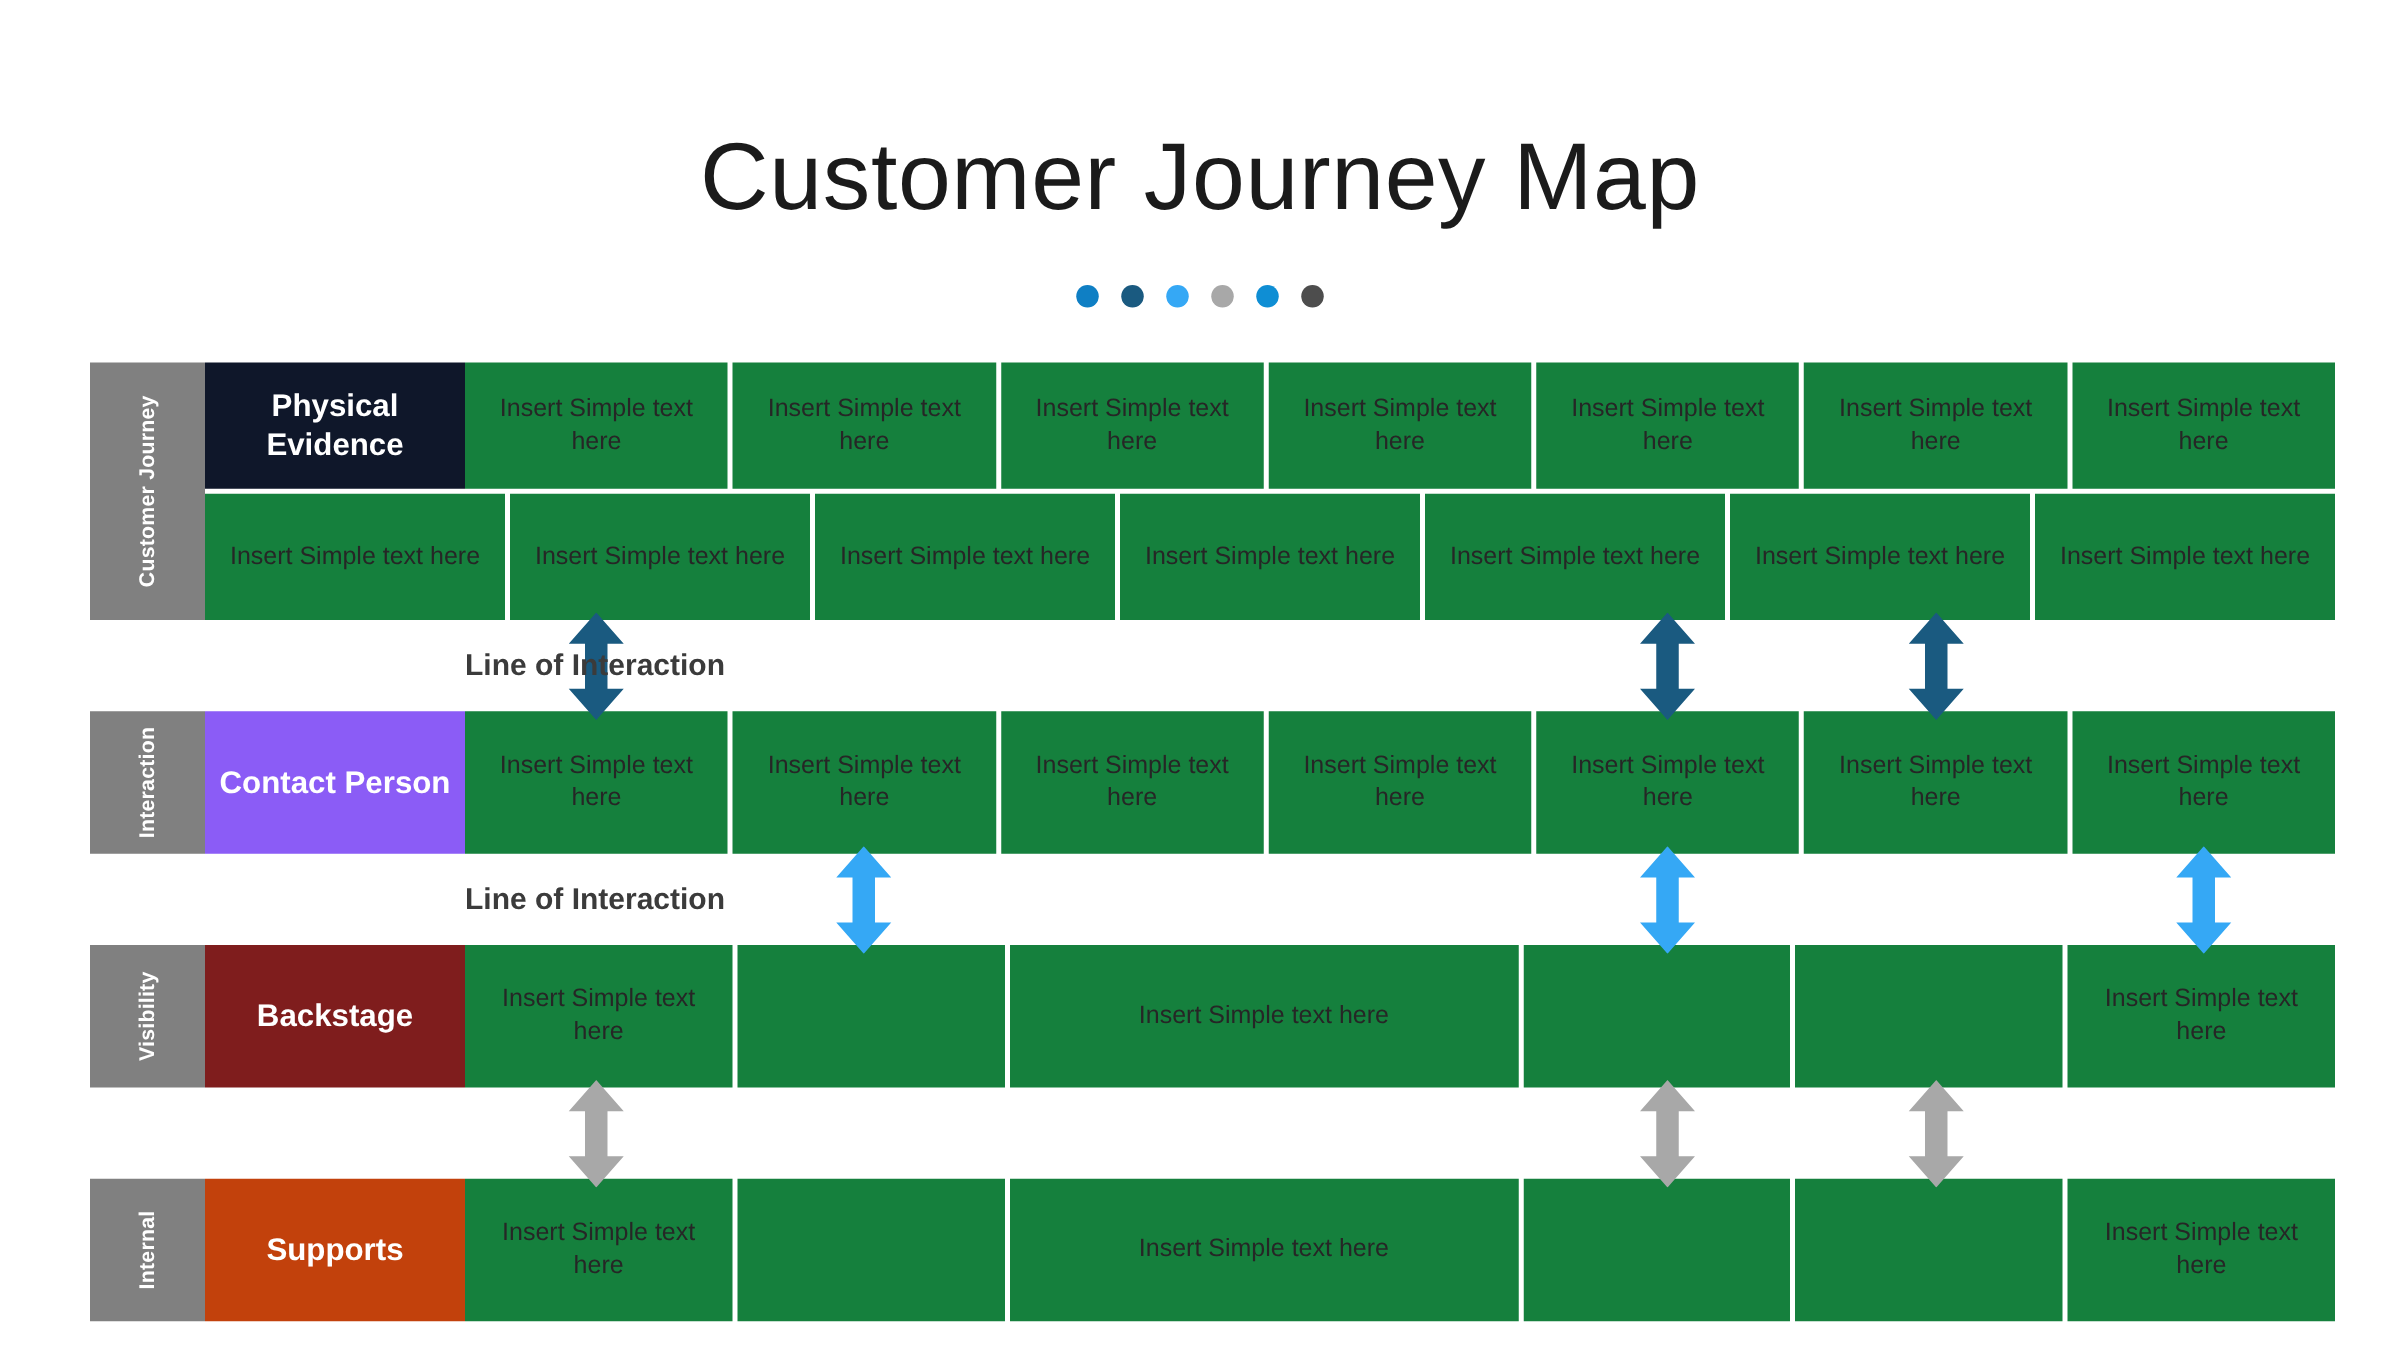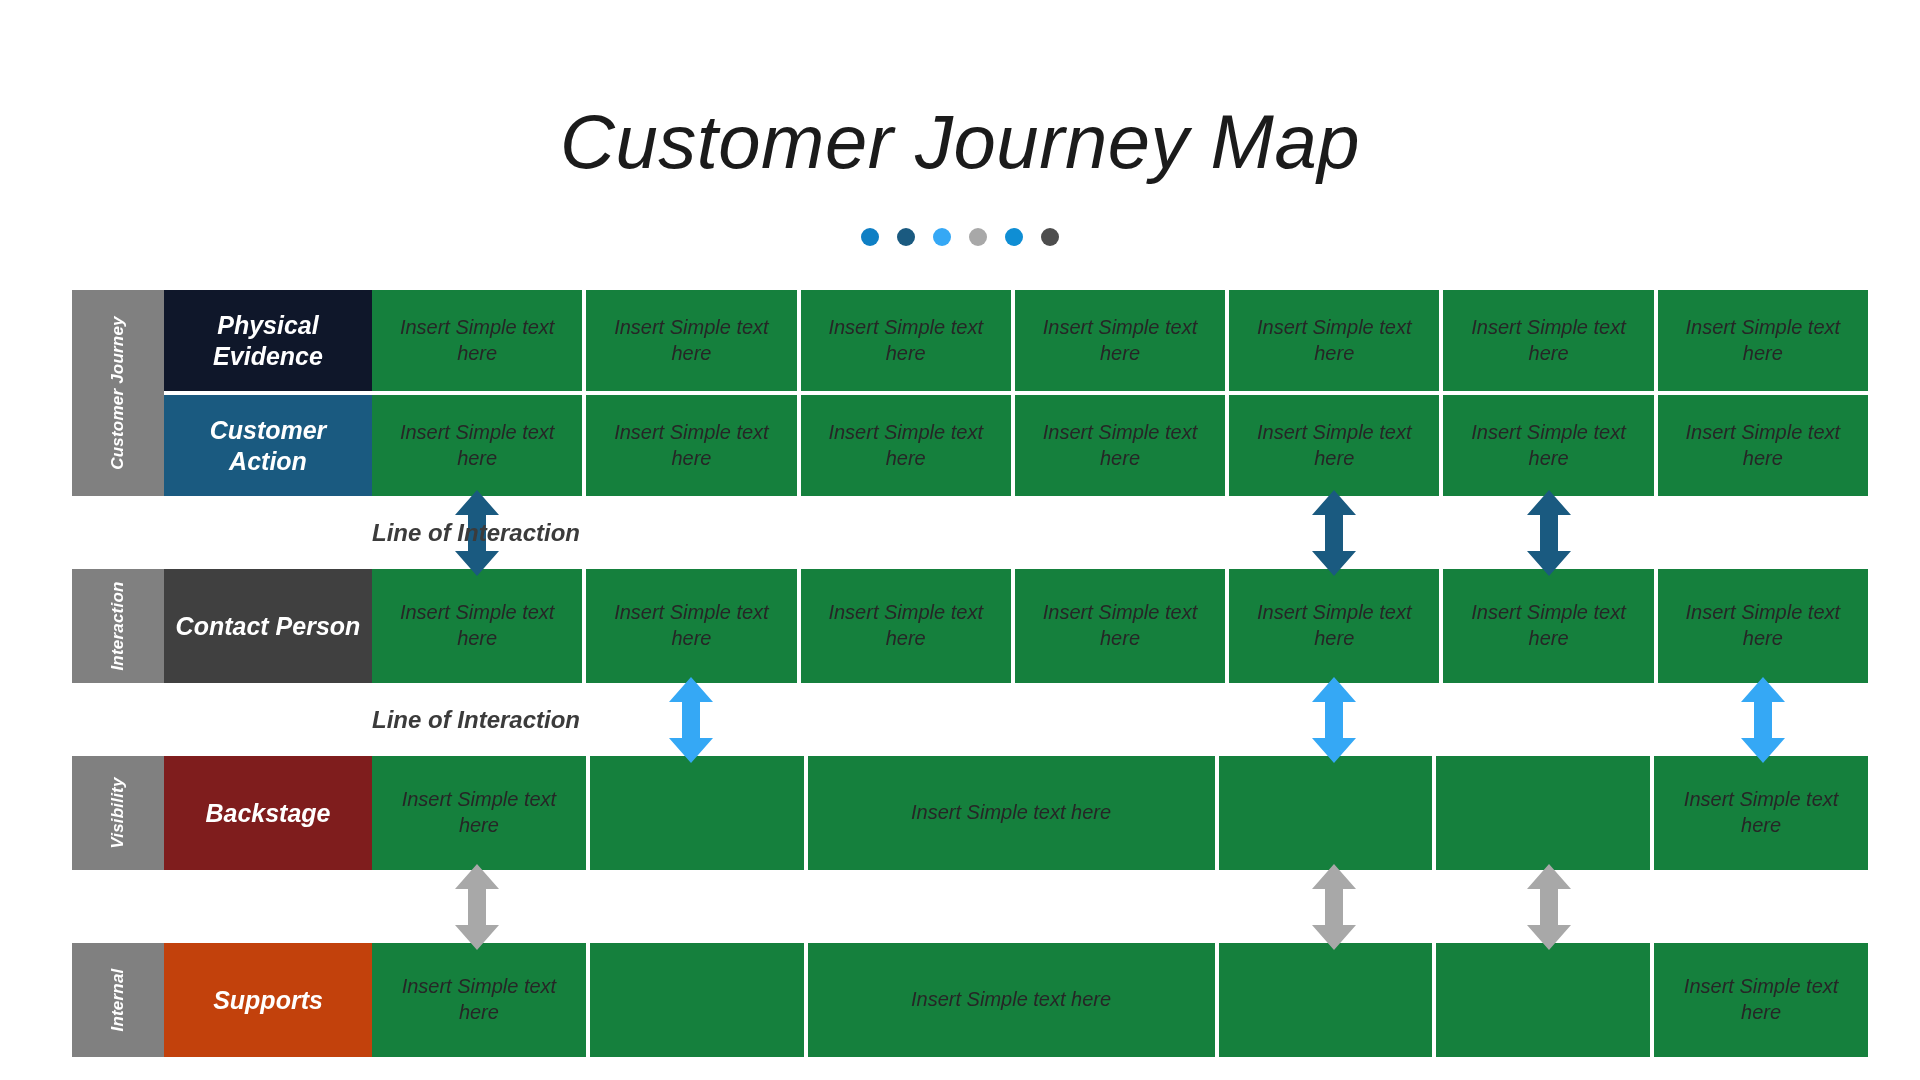--- a/index.html
+++ b/index.html
@@ -10,21 +10,20 @@
     background: #ffffff;
     font-family: "Liberation Sans", sans-serif;
     overflow: hidden;
   }
 
   .slide {
     position: relative;
     width: 1920px;
     height: 1080px;
     background: #ffffff;
-    font-style: italic;
   }
 
   
   .title {
     position: absolute;
     top: 102px;
     left: 0;
     width: 1920px;
     text-align: center;
     font-size: 76px;
@@ -203,21 +202,20 @@
         <div class="cell">Insert Simple text here</div>
         <div class="cell">Insert Simple text here</div>
         <div class="cell">Insert Simple text here</div>
       </div>
     </div>
 
     <div class="row-gap"></div>
 
     <div class="band h-action">
       <div class="vlabel blank"></div>
-      <div class="rowhead" style="background: rgb(26, 90, 128);">Customer Action</div>
       <div class="cells">
         <div class="cell">Insert Simple text here</div>
         <div class="cell">Insert Simple text here</div>
         <div class="cell">Insert Simple text here</div>
         <div class="cell">Insert Simple text here</div>
         <div class="cell">Insert Simple text here</div>
         <div class="cell">Insert Simple text here</div>
         <div class="cell">Insert Simple text here</div>
       </div>
     </div>
@@ -253,21 +251,21 @@
           <div class="arrowcol"></div>
         </div>
         <div class="divider-label">Line of Interaction</div>
       </div>
     </div>
 
     <div class="band h-contact">
       <div class="vlabel">
         <span>Interaction</span>
       </div>
-      <div class="rowhead" style="background: #404040;">Contact Person</div>
+      <div class="rowhead" style="background: #8b5cf6;">Contact Person</div>
       <div class="cells">
         <div class="cell">Insert Simple text here</div>
         <div class="cell">Insert Simple text here</div>
         <div class="cell">Insert Simple text here</div>
         <div class="cell">Insert Simple text here</div>
         <div class="cell">Insert Simple text here</div>
         <div class="cell">Insert Simple text here</div>
         <div class="cell">Insert Simple text here</div>
       </div>
     </div>

